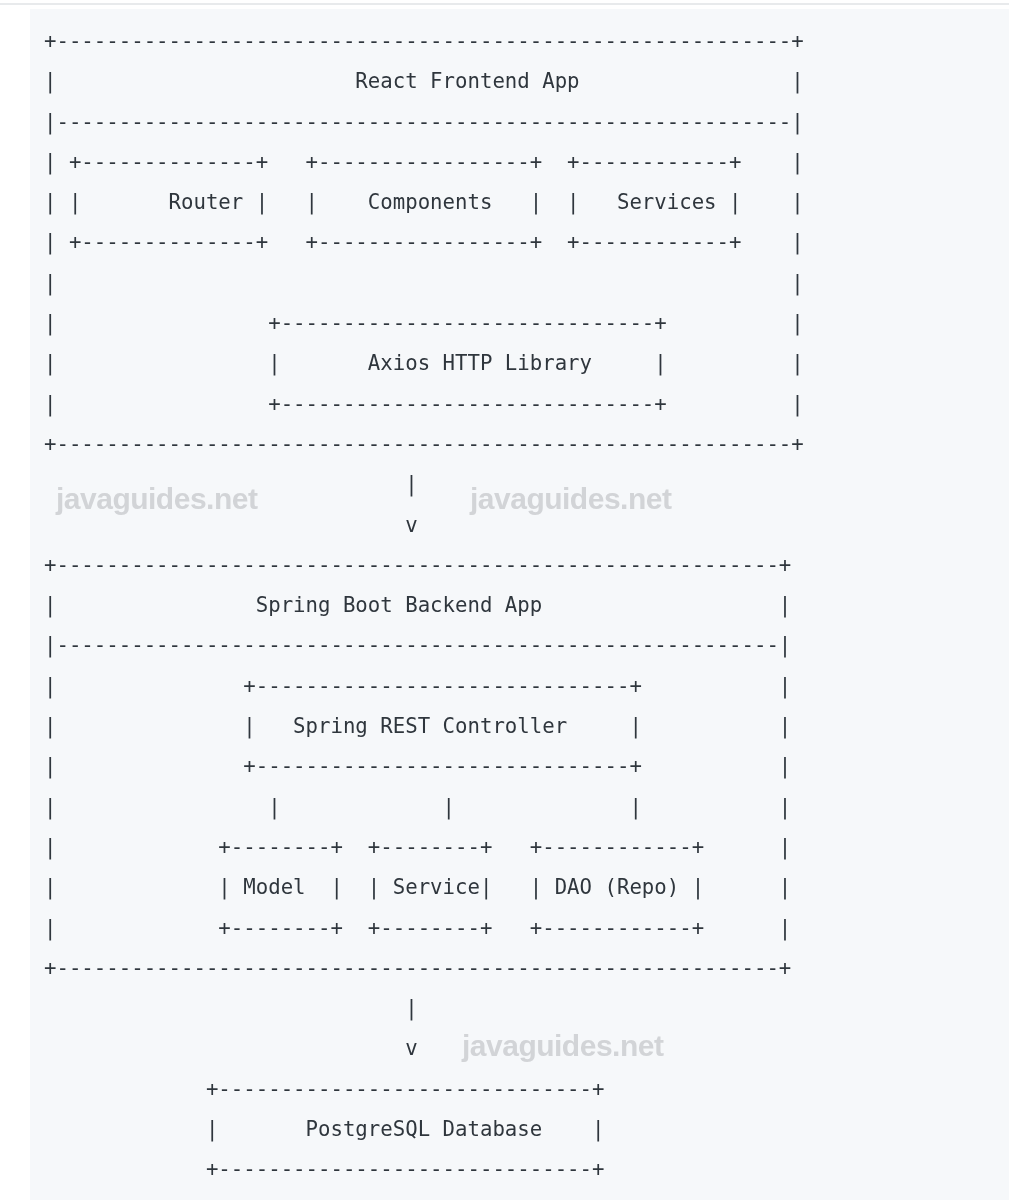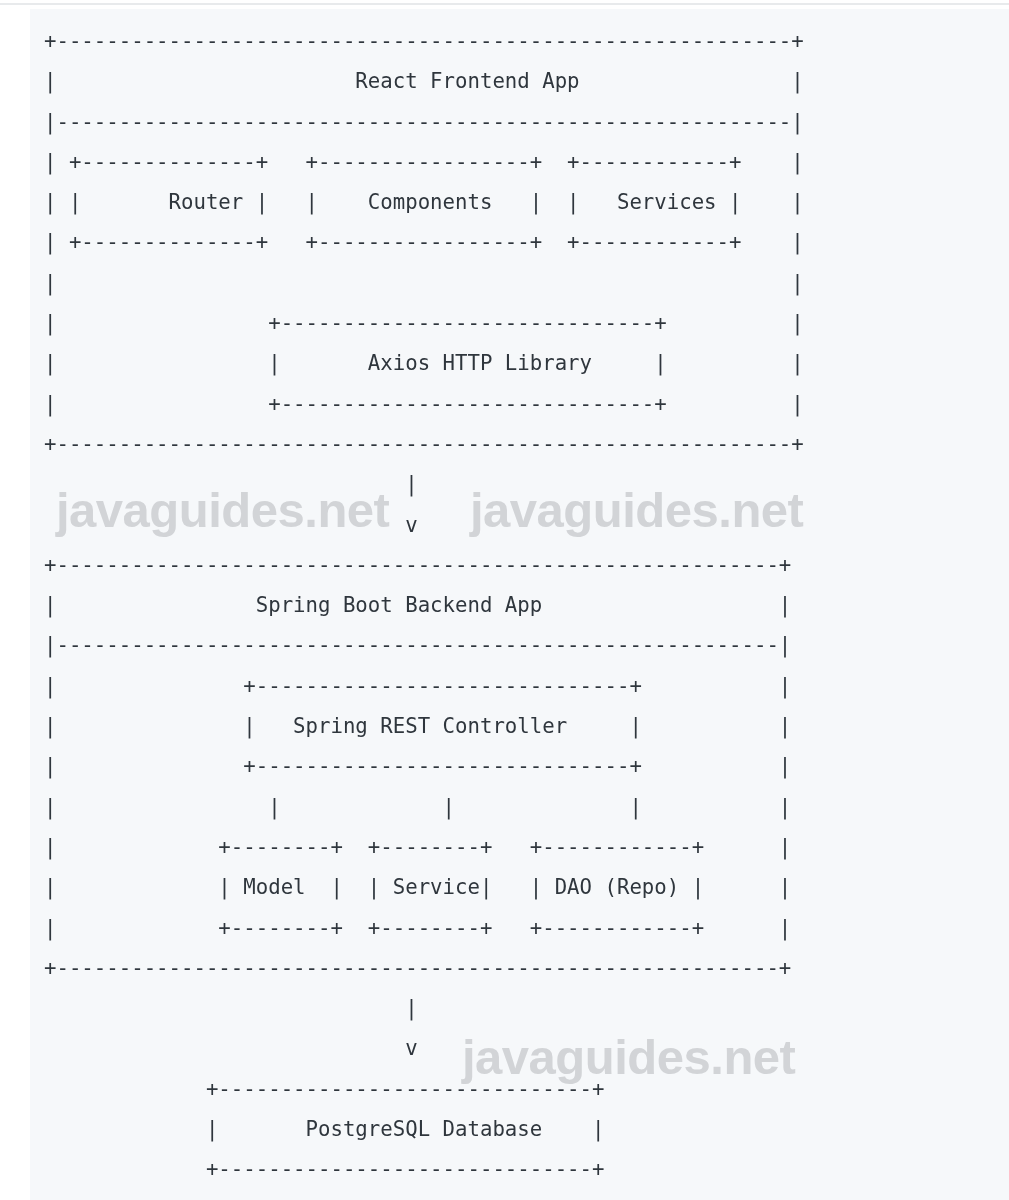--- a/index.html
+++ b/index.html
@@ -41,21 +41,21 @@
     line-height: 40.3px;
     color: #2f363d;
     white-space: pre;
     tab-size: 4;
   }
   .watermark {
     position: absolute;
     z-index: 1;
     font-family: "Liberation Sans", "DejaVu Sans", sans-serif;
     font-weight: 700;
-    font-size: 49px;
+    font-size: 30px;
     letter-spacing: -0.5px;
     color: #d2d4d7;
     white-space: nowrap;
     user-select: none;
     text-align: right;
   }
   .wm1 { left: 26px;  top: 473px; }
   .wm2 { left: 440px; top: 473px; }
   .wm3 { left: 432px; top: 1020px; }
 </style>

